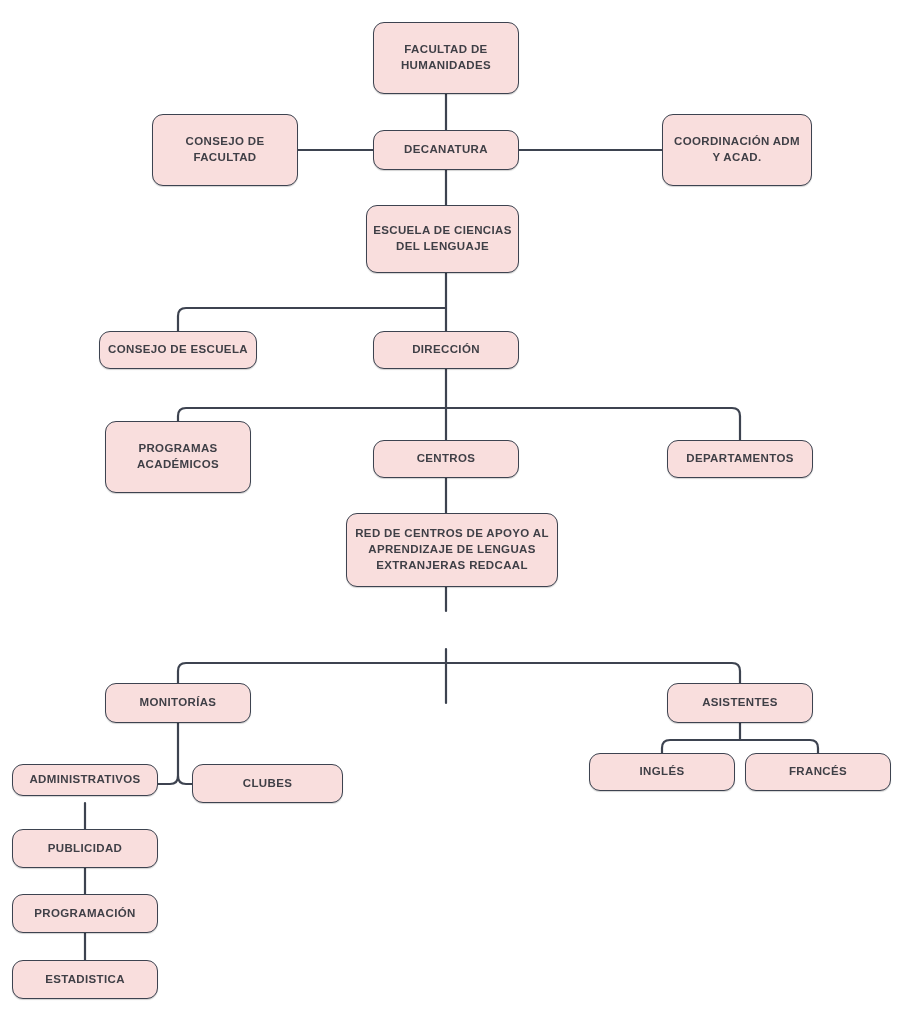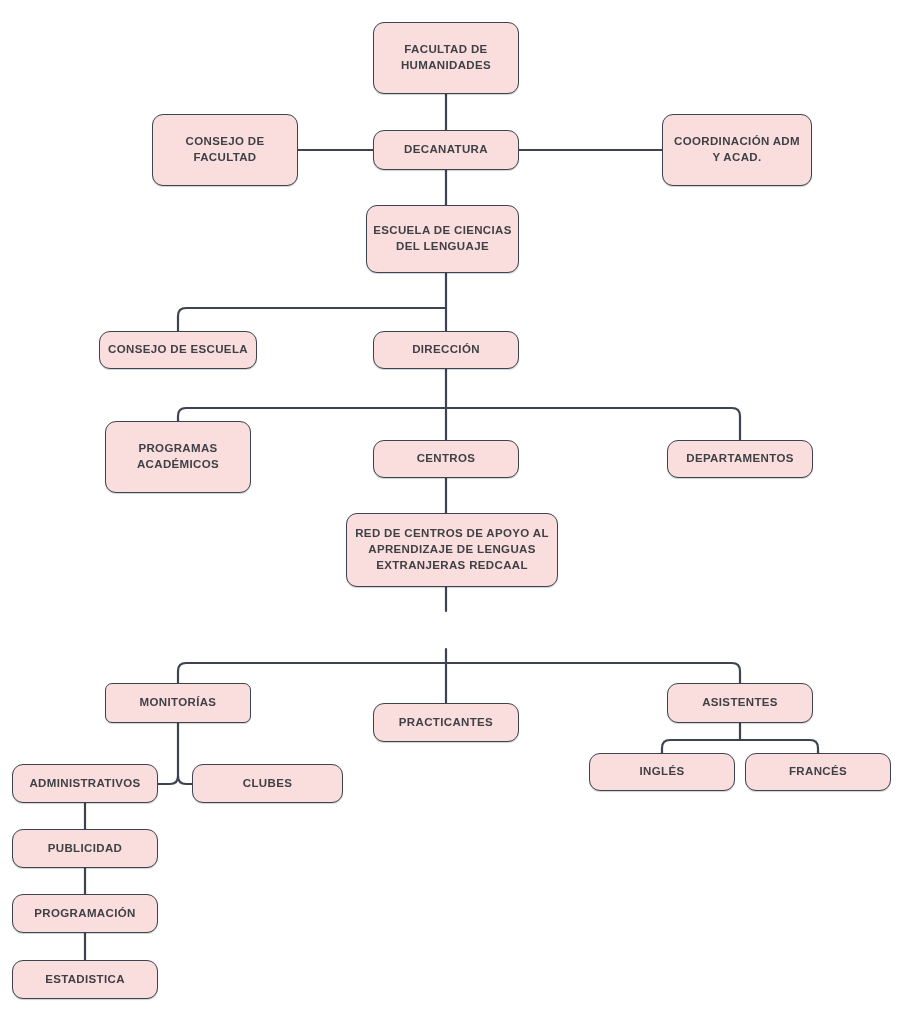--- a/index.html
+++ b/index.html
@@ -149,41 +149,38 @@
     <span class="label">DEPARTAMENTOS</span>
   </div>
 
   <div class="node" style="left:340px; top:513px; width:212px; height:74px;margin-left:6px;">
     <span class="label">RED DE CENTROS DE APOYO AL
 APRENDIZAJE DE LENGUAS
 EXTRANJERAS REDCAAL</span>
   </div>
 
 
-  <div class="node" style="left:105px; top:683px; width:146px; height:40px;border-radius:7px;">
+  <div class="node" style="left:105px; top:683px; width:146px; height:40px;">
     <span class="label">MONITORÍAS</span>
   </div>
 
-  <div class="node" style="left:373px; top:703px; width:146px; height:39px;">
-    <span class="label">PRACTICANTES</span>
-  </div>
 
   <div class="node" style="left:667px; top:683px; width:146px; height:40px;">
     <span class="label">ASISTENTES</span>
   </div>
 
   <div class="node" style="left:589px; top:753px; width:146px; height:38px;">
     <span class="label">INGLÉS</span>
   </div>
 
   <div class="node" style="left:745px; top:753px; width:146px; height:38px;">
     <span class="label">FRANCÉS</span>
   </div>
 
-  <div class="node" style="left:12px; top:764px; width:146px; height:39px;">
+  <div class="node" style="left:12px; top:764px; width:146px; height:32px;">
     <span class="label">ADMINISTRATIVOS</span>
   </div>
 
   <div class="node" style="left:192px; top:764px; width:151px; height:39px;">
     <span class="label">CLUBES</span>
   </div>
 
   <div class="node" style="left:12px; top:829px; width:146px; height:39px;">
     <span class="label">PUBLICIDAD</span>
   </div>

